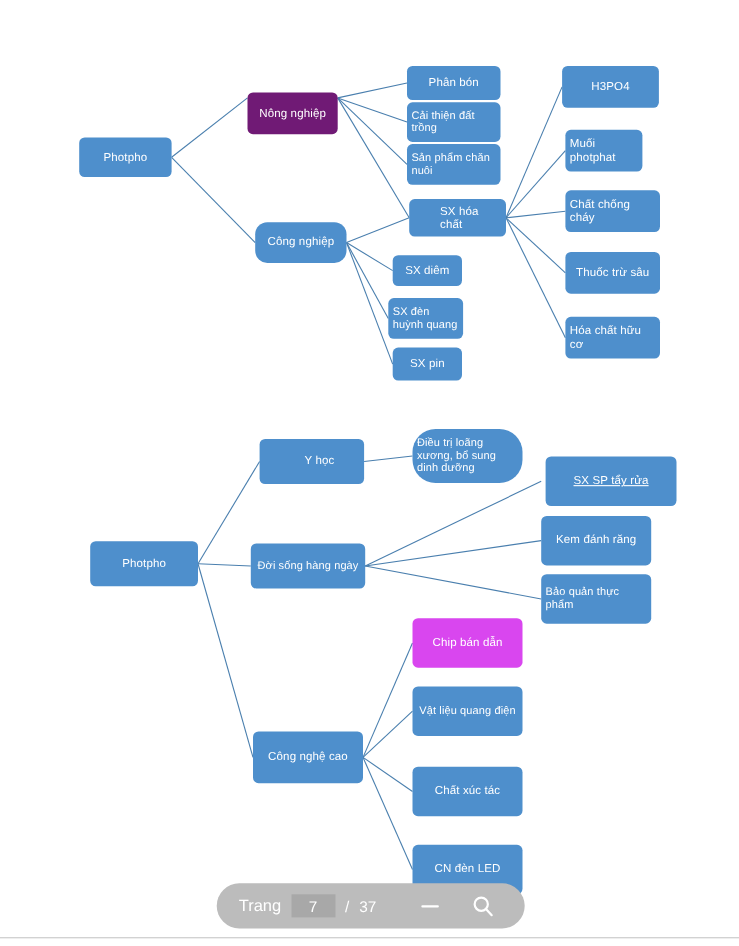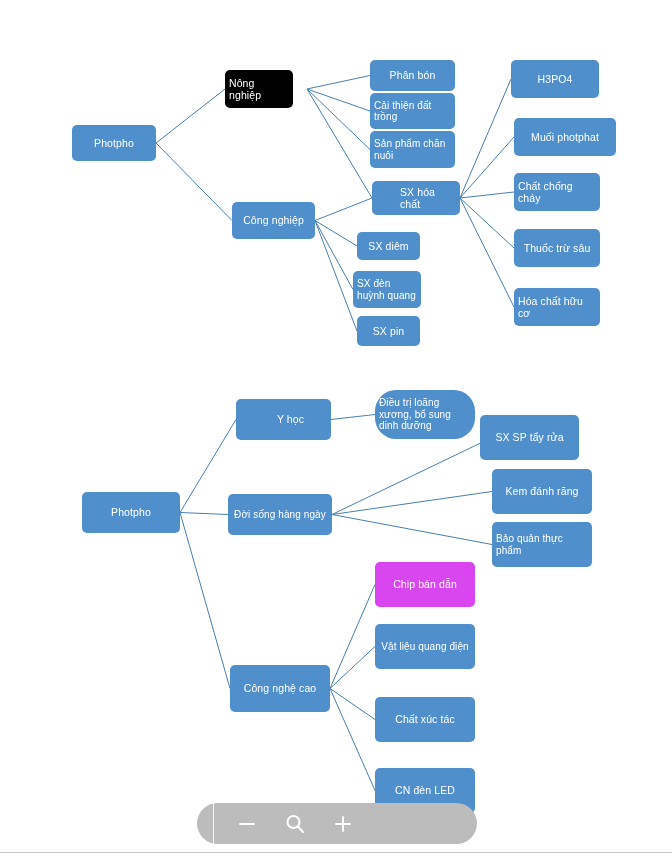--- a/index.html
+++ b/index.html
@@ -164,24 +164,24 @@
         <line x1="460" y1="198" x2="511" y2="79" stroke="#4a7fae" stroke-width="1"></line>
         <line x1="460" y1="198" x2="514" y2="137" stroke="#4a7fae" stroke-width="1"></line>
         <line x1="460" y1="198" x2="514" y2="192" stroke="#4a7fae" stroke-width="1"></line>
         <line x1="460" y1="198" x2="514" y2="248" stroke="#4a7fae" stroke-width="1"></line>
         <line x1="460" y1="198" x2="514" y2="307" stroke="#4a7fae" stroke-width="1"></line>
       </svg>
     <div id="nodes-top">
         <div class="node" style="left: 72px; top: 125px; width: 84px; height: 36px; background: rgb(78, 143, 204); color: rgb(255, 255, 255);">
           <span>Photpho</span>
         </div>
-        <div class="node" style="left: 225px; top: 70px; width: 68px; height: 38px; background: #000000; color: rgb(255, 255, 255);">
+        <div class="node" style="left: 225px; top: 84px; width: 82px; height: 38px; background: #701a75; color: rgb(255, 255, 255);">
           <span>Nông nghiệp</span>
         </div>
-        <div class="node" style="left: 232px; top: 202px; width: 83px; height: 37px; background: rgb(78, 143, 204); color: rgb(255, 255, 255);">
+        <div class="node" style="left: 232px; top: 202px; width: 83px; height: 37px; background: rgb(78, 143, 204); color: rgb(255, 255, 255); border-radius: 11px;">
           <span>Công nghiệp</span>
         </div>
         <div class="node" style="left: 370px; top: 60px; width: 85px; height: 31px; background: rgb(78, 143, 204); color: rgb(255, 255, 255);">
           <span>Phân bón</span>
         </div>
         <div class="node small" style="left: 370px; top: 93px; width: 85px; height: 36px; background: rgb(78, 143, 204); color: rgb(255, 255, 255);">
           <span>Cải thiện đất trồng</span>
         </div>
         <div class="node small" style="left: 370px; top: 131px; width: 85px; height: 37px; background: rgb(78, 143, 204); color: rgb(255, 255, 255);">
           <span>Sản phẩm chăn nuôi</span>
@@ -194,21 +194,21 @@
         </div>
         <div class="node small" style="left: 353px; top: 271px; width: 68px; height: 37px; background: rgb(78, 143, 204); color: rgb(255, 255, 255);">
           <span>SX đèn huỳnh quang</span>
         </div>
         <div class="node" style="left: 357px; top: 316px; width: 63px; height: 30px; background: rgb(78, 143, 204); color: rgb(255, 255, 255);">
           <span>SX pin</span>
         </div>
         <div class="node" style="left: 511px; top: 60px; width: 88px; height: 38px; background: rgb(78, 143, 204); color: rgb(255, 255, 255);">
           <span>H3PO4</span>
         </div>
-        <div class="node" style="left: 514px; top: 118px; width: 102px; height: 38px; background: rgb(78, 143, 204); color: rgb(255, 255, 255);">
+        <div class="node" style="left: 514px; top: 118px; width: 70px; height: 38px; background: rgb(78, 143, 204); color: rgb(255, 255, 255);">
           <span>Muối photphat</span>
         </div>
         <div class="node" style="left: 514px; top: 173px; width: 86px; height: 38px; background: rgb(78, 143, 204); color: rgb(255, 255, 255);">
           <span>Chất chống cháy</span>
         </div>
         <div class="node" style="left: 514px; top: 229px; width: 86px; height: 38px; background: rgb(78, 143, 204); color: rgb(255, 255, 255);">
           <span>Thuốc trừ sâu</span>
         </div>
         <div class="node" style="left: 514px; top: 288px; width: 86px; height: 38px; background: rgb(78, 143, 204); color: rgb(255, 255, 255);">
           <span>Hóa chất hữu cơ</span>
@@ -239,21 +239,21 @@
         </div>
         <div class="node small" style="left: 228px; top: 124px; width: 104px; height: 41px; background: rgb(78, 143, 204); color: rgb(255, 255, 255);">
           <span>Đời sống hàng ngày</span>
         </div>
         <div class="node" style="left: 230px; top: 295px; width: 100px; height: 47px; background: rgb(78, 143, 204); color: rgb(255, 255, 255);">
           <span>Công nghệ cao</span>
         </div>
         <div class="node small" style="left: 375px; top: 20px; width: 100px; height: 49px; background: rgb(78, 143, 204); color: rgb(255, 255, 255); border-radius: 21px;">
           <span>Điều trị loãng xương, bổ sung dinh dưỡng</span>
         </div>
-        <div class="node" style="left: 480px; top: 45px; width: 99px; height: 45px; background: rgb(78, 143, 204); color: rgb(255, 255, 255);">
+        <div class="node" style="left: 496px; top: 45px; width: 119px; height: 45px; background: rgb(78, 143, 204); color: rgb(255, 255, 255); text-decoration: underline;">
           <span>SX SP tẩy rửa</span>
         </div>
         <div class="node" style="left: 492px; top: 99px; width: 100px; height: 45px; background: rgb(78, 143, 204); color: rgb(255, 255, 255);">
           <span>Kem đánh răng</span>
         </div>
         <div class="node small" style="left: 492px; top: 152px; width: 100px; height: 45px; background: rgb(78, 143, 204); color: rgb(255, 255, 255);">
           <span>Bảo quản thực phẩm</span>
         </div>
         <div class="node" style="left: 375px; top: 192px; width: 100px; height: 45px; background: #d946ef; color: rgb(255, 255, 255);">
           <span>Chip bán dẫn</span>
@@ -264,20 +264,26 @@
         <div class="node" style="left: 375px; top: 327px; width: 100px; height: 45px; background: rgb(78, 143, 204); color: rgb(255, 255, 255);">
           <span>Chất xúc tác</span>
         </div>
         <div class="node" style="left: 375px; top: 398px; width: 100px; height: 45px; background: rgb(78, 143, 204); color: rgb(255, 255, 255);">
           <span>CN đèn LED</span>
         </div>
       </div>
   </div>
 
   <div id="pagebar">
+    <div class="seg-left">
+      <span class="pb-label">Trang</span>
+      <input id="page-input" readonly="" value="7" style="">
+      <span class="pb-slash">/</span>
+      <span class="pb-total">37</span>
+    </div>
     <div class="divider"></div>
     <div class="seg-right">
       <div class="pb-btn">
         <svg width="20" height="20" viewBox="0 0 20 20">
           <line x1="3" y1="10" x2="17" y2="10" stroke="#ffffff" stroke-width="2" stroke-linecap="round"></line>
         </svg>
       </div>
       <div class="pb-btn">
         <svg width="22" height="22" viewBox="0 0 22 22">
           <circle cx="9.5" cy="9" r="6" fill="none" stroke="#ffffff" stroke-width="2"></circle>

